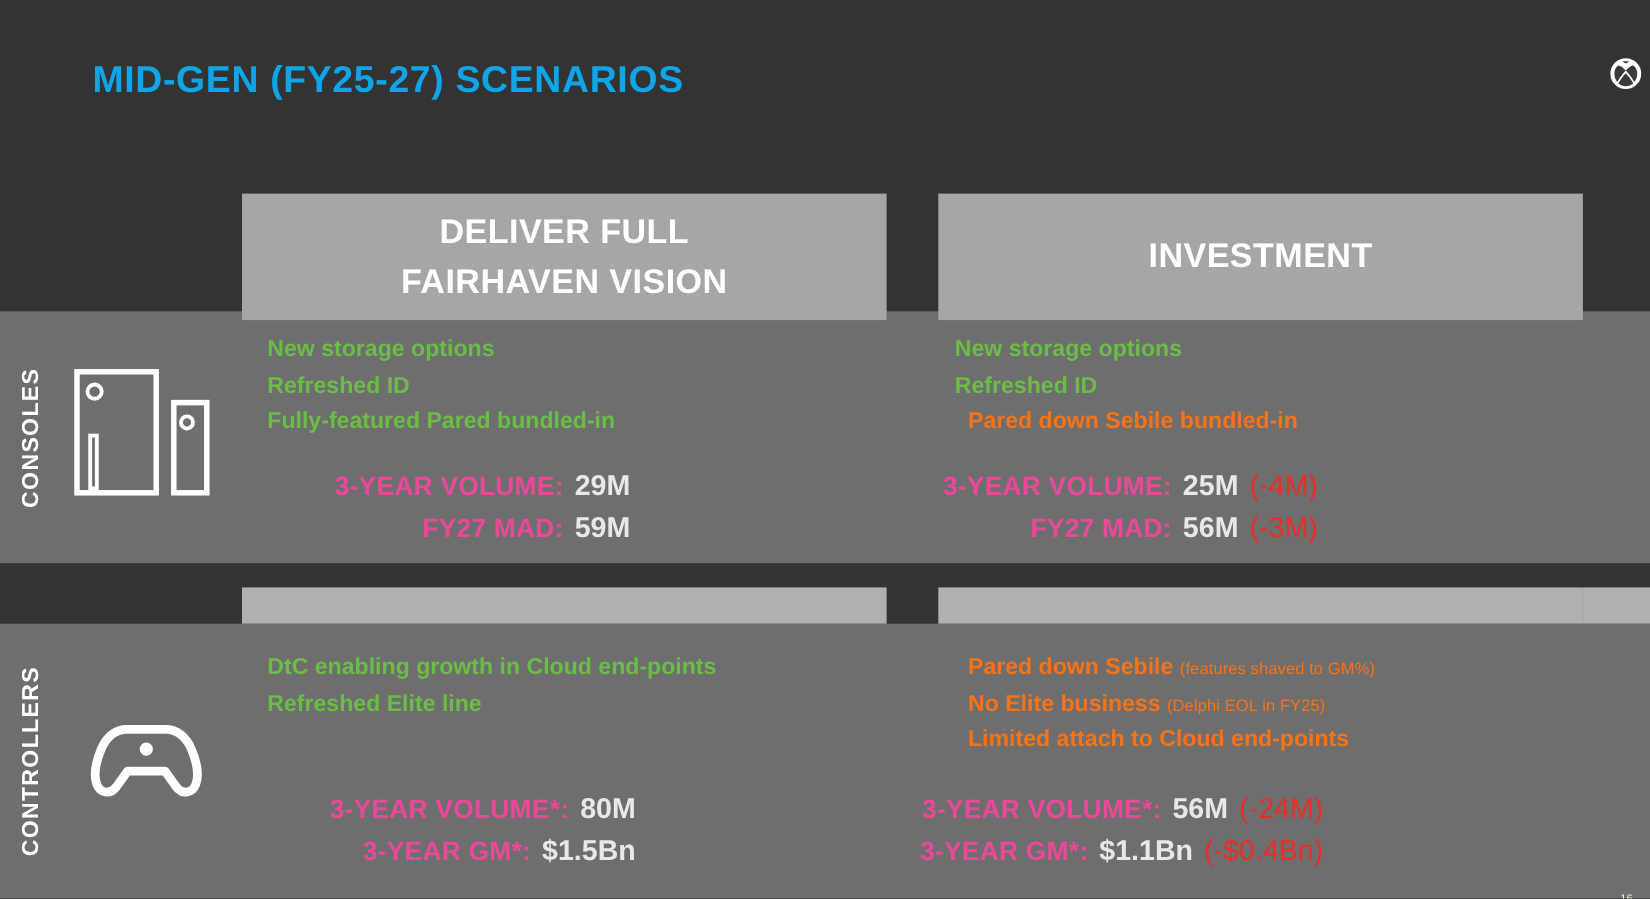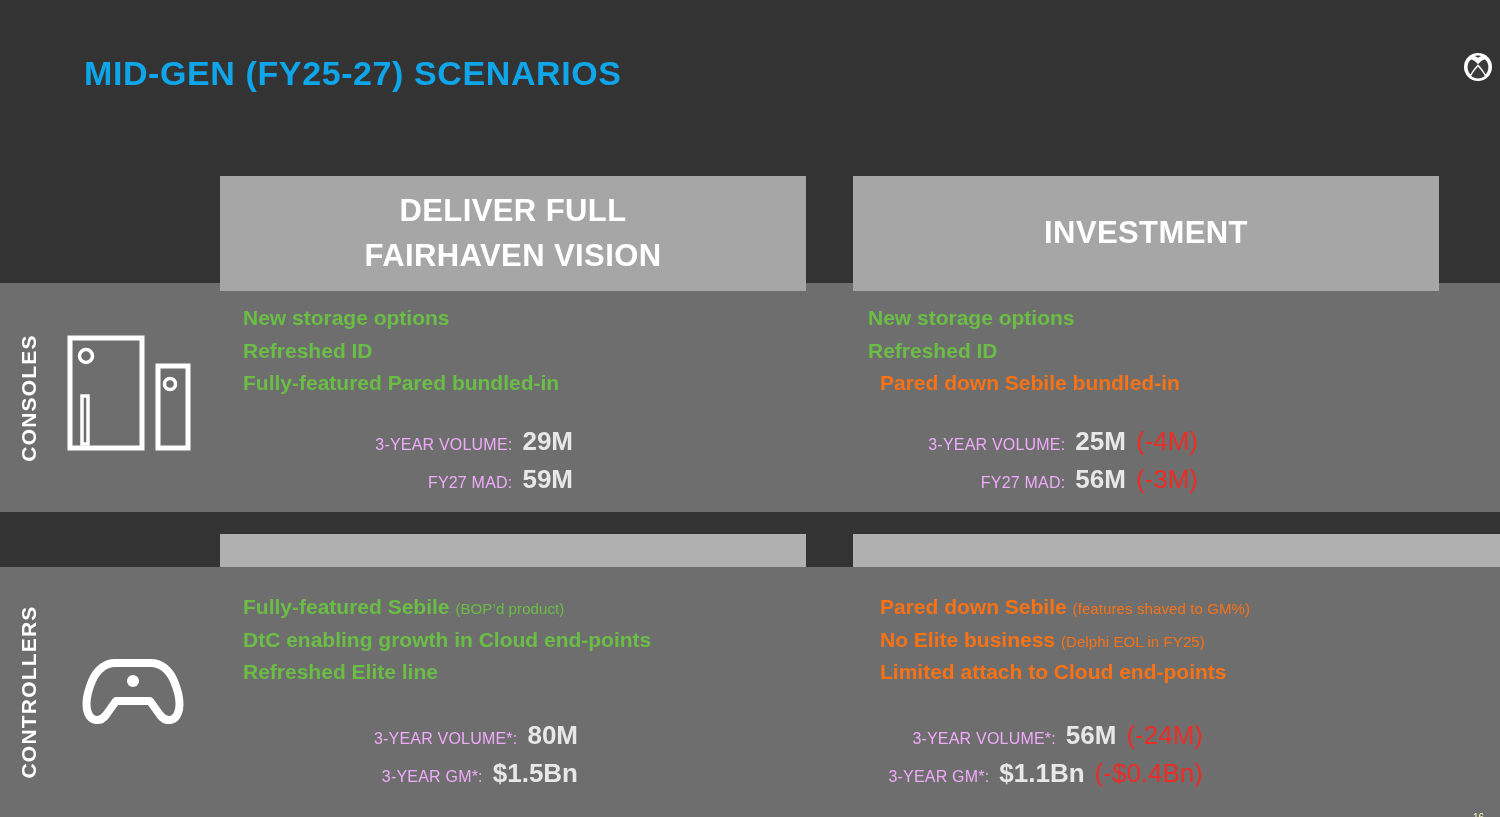--- a/index.html
+++ b/index.html
@@ -131,23 +131,23 @@
     position: absolute;
     white-space: nowrap;
   }
   .metric-row {
     display: flex;
     align-items: baseline;
     justify-content: flex-end;
     height: 38px;
   }
   .metric-label {
-    color: #f0abfc;
-    font-size: 16px;
-    font-weight: normal;
+    color: #ec4899;
+    font-size: 24px;
+    font-weight: bold;
     letter-spacing: 0.2px;
   }
   .metric-value {
     color: #E8E8E8;
     font-size: 26px;
     font-weight: bold;
     margin-left: 10px;
   }
   .metric-delta {
     color: #EB2D26;
@@ -253,24 +253,20 @@
       <span class="bullet-note"></span>
     </div>
     <div class="bullet-amber">
       <span>Pared down Sebile bundled-in</span>
       <span class="bullet-note"></span>
     </div>
   </div>
 
   <div class="bullets" id="bullets-controllers-left">
     <div class="bullet-green">
-      <span>Fully-featured Sebile</span>
-      <span class="bullet-note">(BOP’d product)</span>
-    </div>
-    <div class="bullet-green">
       <span>DtC enabling growth in Cloud end-points</span>
       <span class="bullet-note"></span>
     </div>
     <div class="bullet-green">
       <span>Refreshed Elite line</span>
       <span class="bullet-note"></span>
     </div>
   </div>
 
   <div class="bullets" id="bullets-controllers-right">

